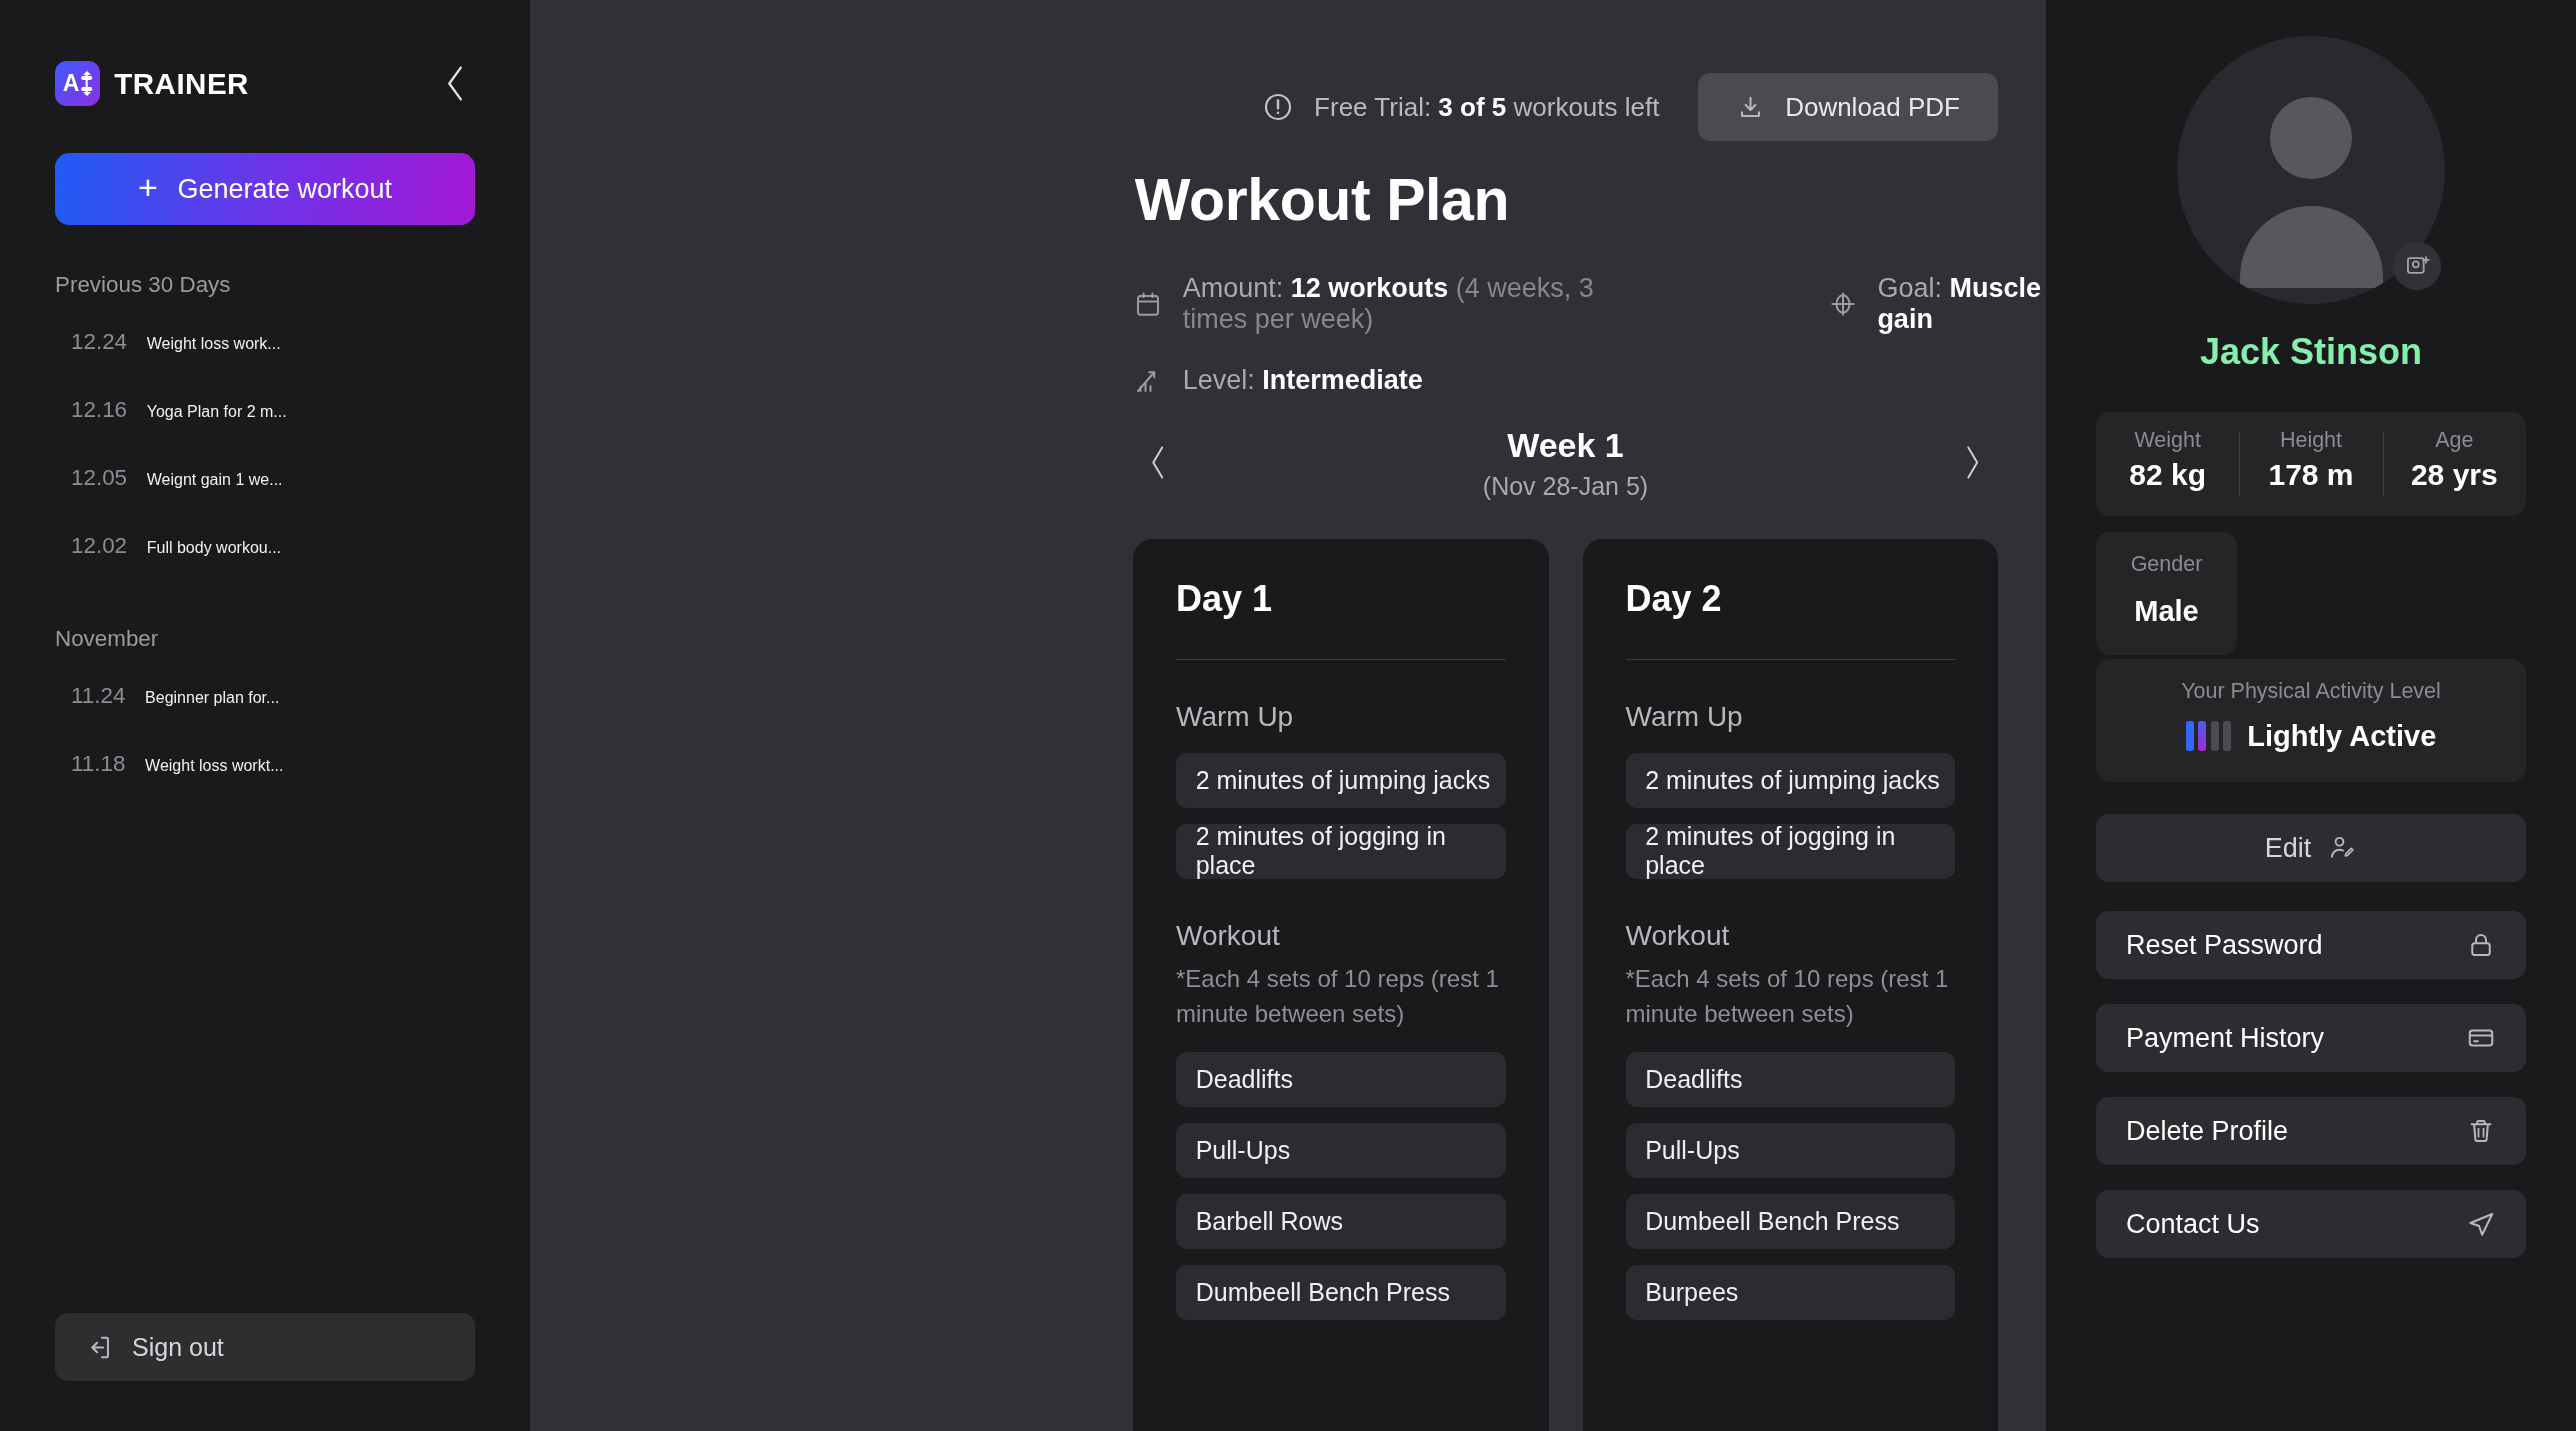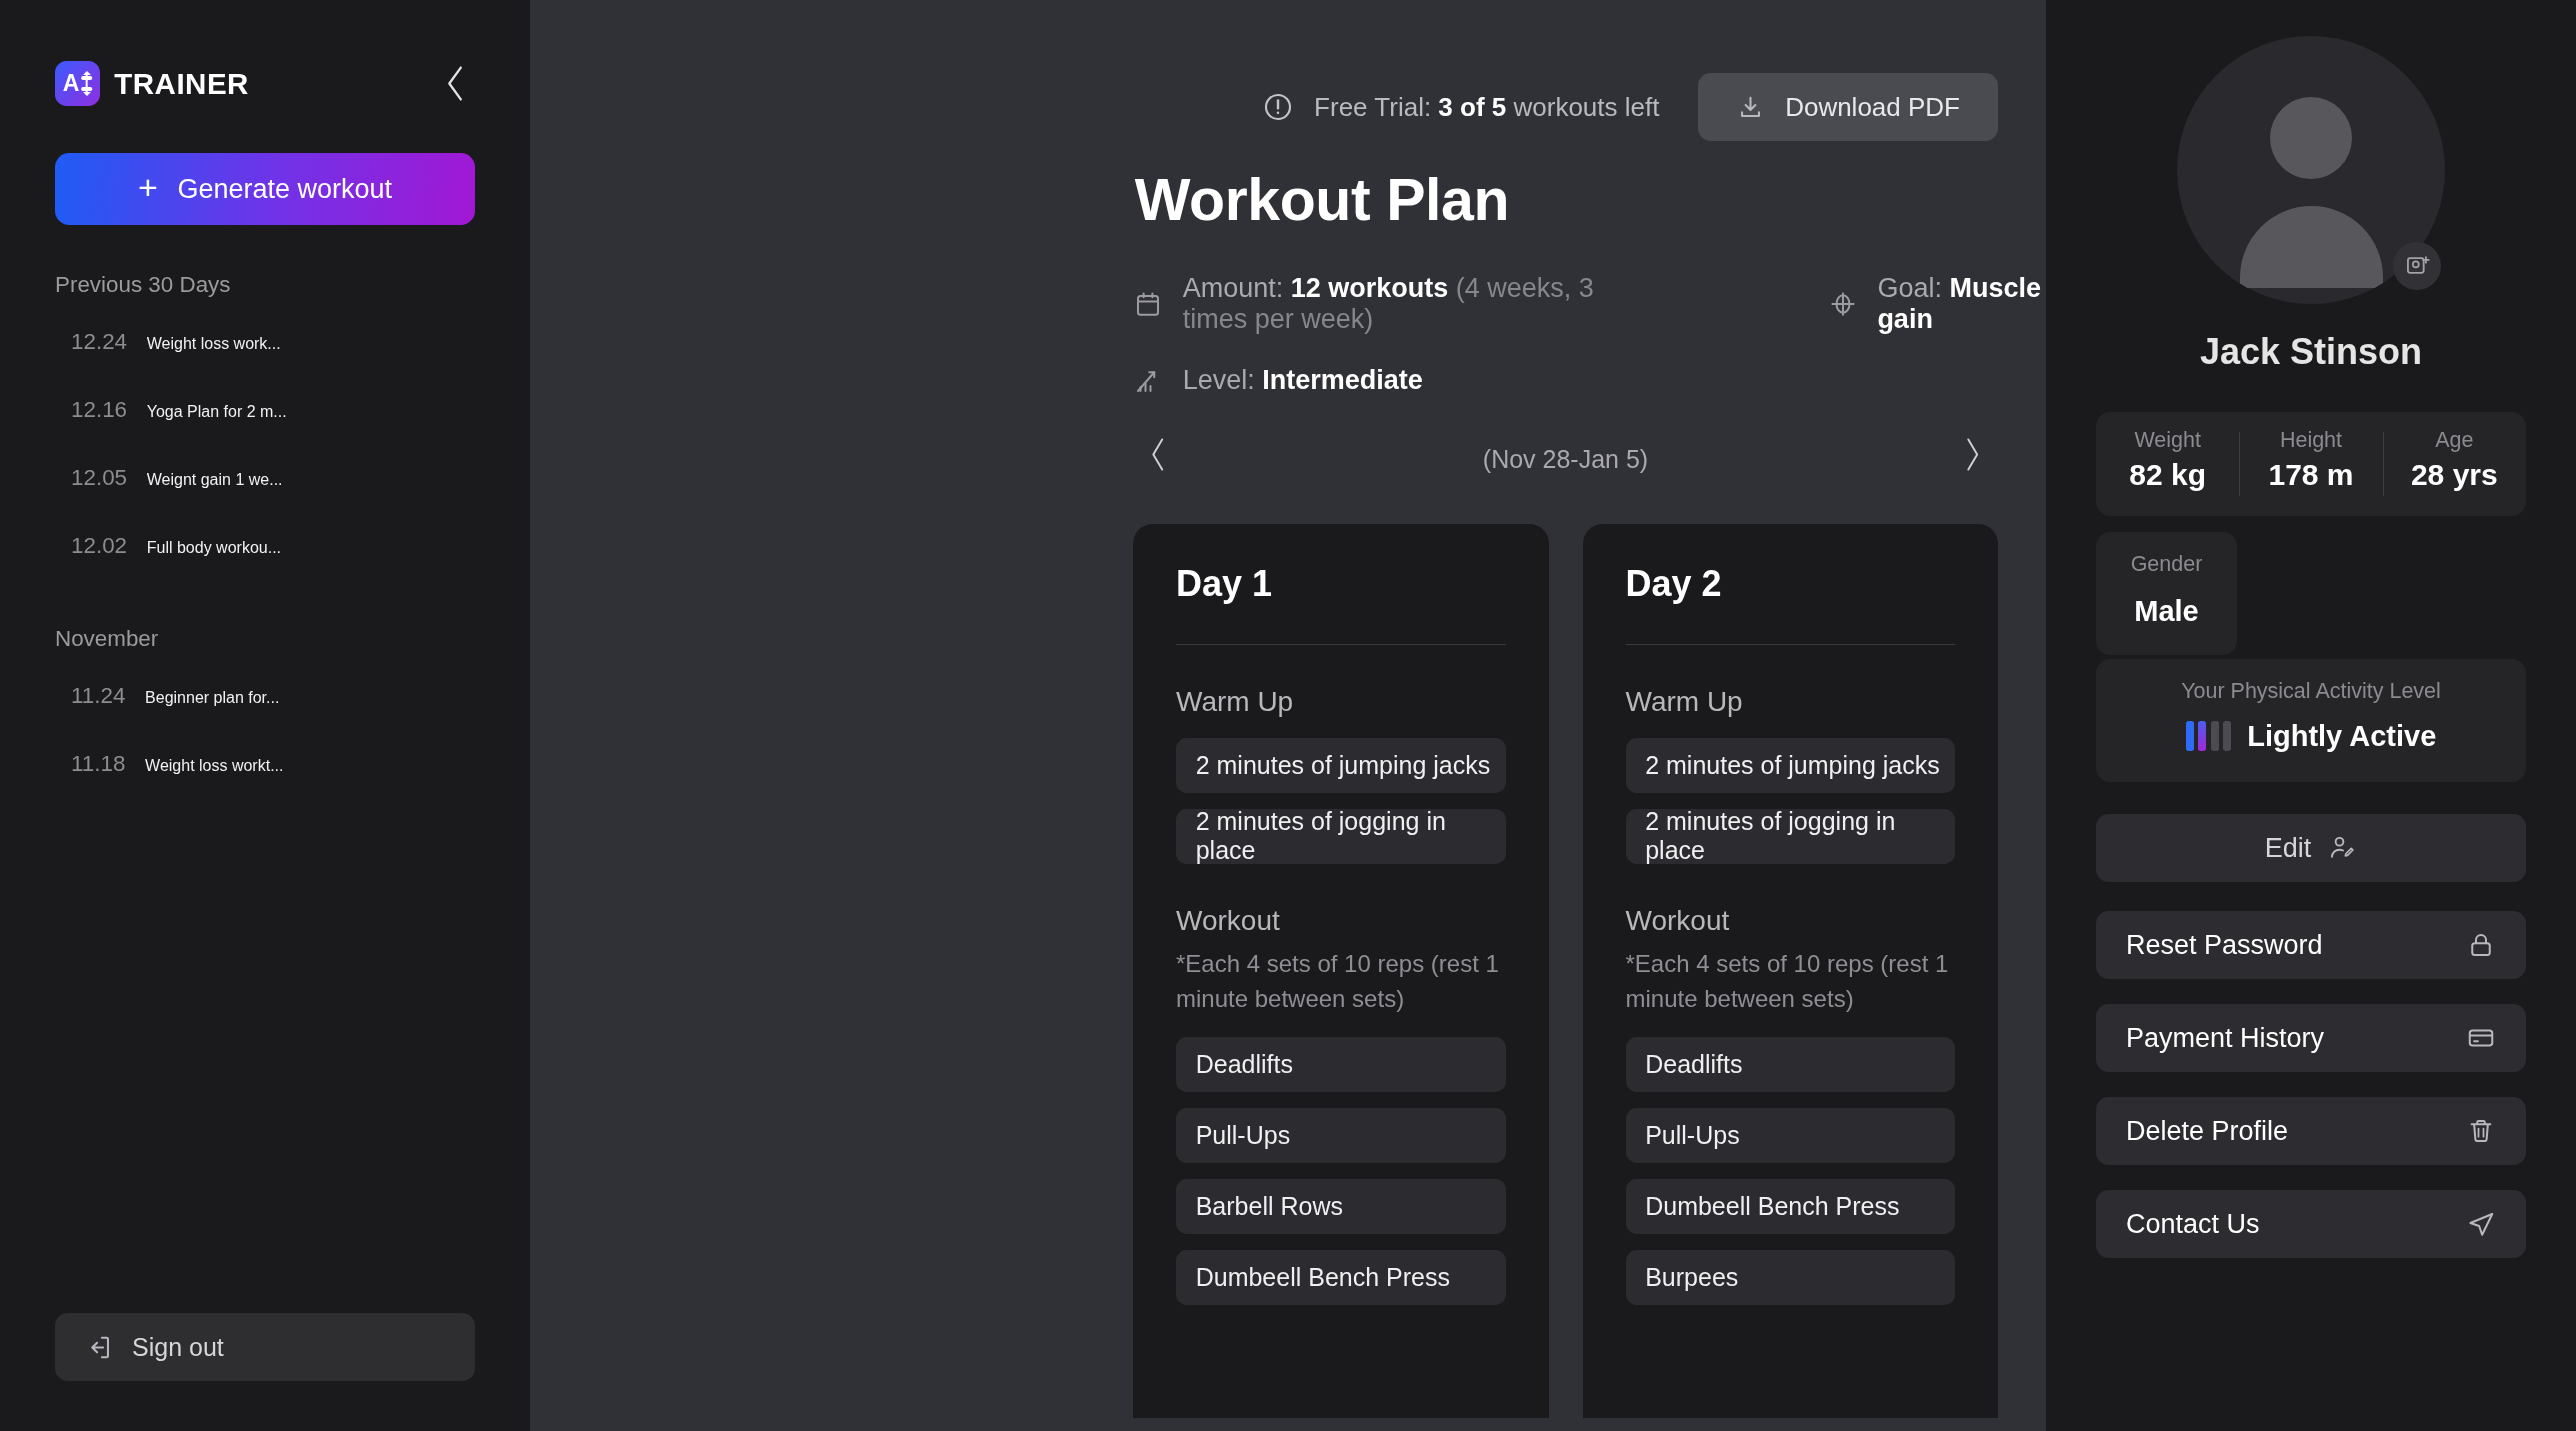--- a/index.html
+++ b/index.html
@@ -176,21 +176,21 @@
     border-radius: 72px 72px 0 0; background: #58585c;
     left: 63px; top: 170px;
   }
   .cam-badge {
     position: absolute; right: 3.6px; bottom: 14.3px;
     width: 48px; height: 48px; border-radius: 50%;
     background: #323236; display: flex; align-items: center; justify-content: center;
     cursor: pointer;
   }
   .prof-name {
-    color: #e5e5e5; font-size: 36px; font-weight: 700; text-align: center;
+    color: #86efac; font-size: 36px; font-weight: 700; text-align: center;
     margin-top: 27px;
   }
 
   .stats {
     margin-top: 39px; background: #252528; border-radius: 14.3px;
     display: flex; height: 104px;
   }
   .stat { flex: 1 1 0; text-align: center; padding-top: 16px; position: relative; }
   .stat + .stat::before {
     content: ""; position: absolute; left: 0; top: 19.7px; bottom: 19.7px;
@@ -374,20 +374,21 @@
         </div>
       </div>
 
       <div class="week-nav">
         <div class="wk-arrow">
           <svg width="21.5" height="39" viewBox="0 0 24 44" fill="none" aria-hidden="true">
             <path d="M17 5L7 22l10 17" stroke="currentColor" stroke-width="2.2" stroke-linecap="round" stroke-linejoin="round"></path>
           </svg>
         </div>
         <div class="wk-center">
+          <div class="wk-title">Week 1</div>
           <div class="wk-sub">(Nov 28-Jan 5)</div>
         </div>
         <div class="wk-arrow">
           <svg width="21.5" height="39" viewBox="0 0 24 44" fill="none" aria-hidden="true">
             <path d="M7 5l10 17L7 39" stroke="currentColor" stroke-width="2.2" stroke-linecap="round" stroke-linejoin="round"></path>
           </svg>
         </div>
       </div>
 
       <div class="days">

